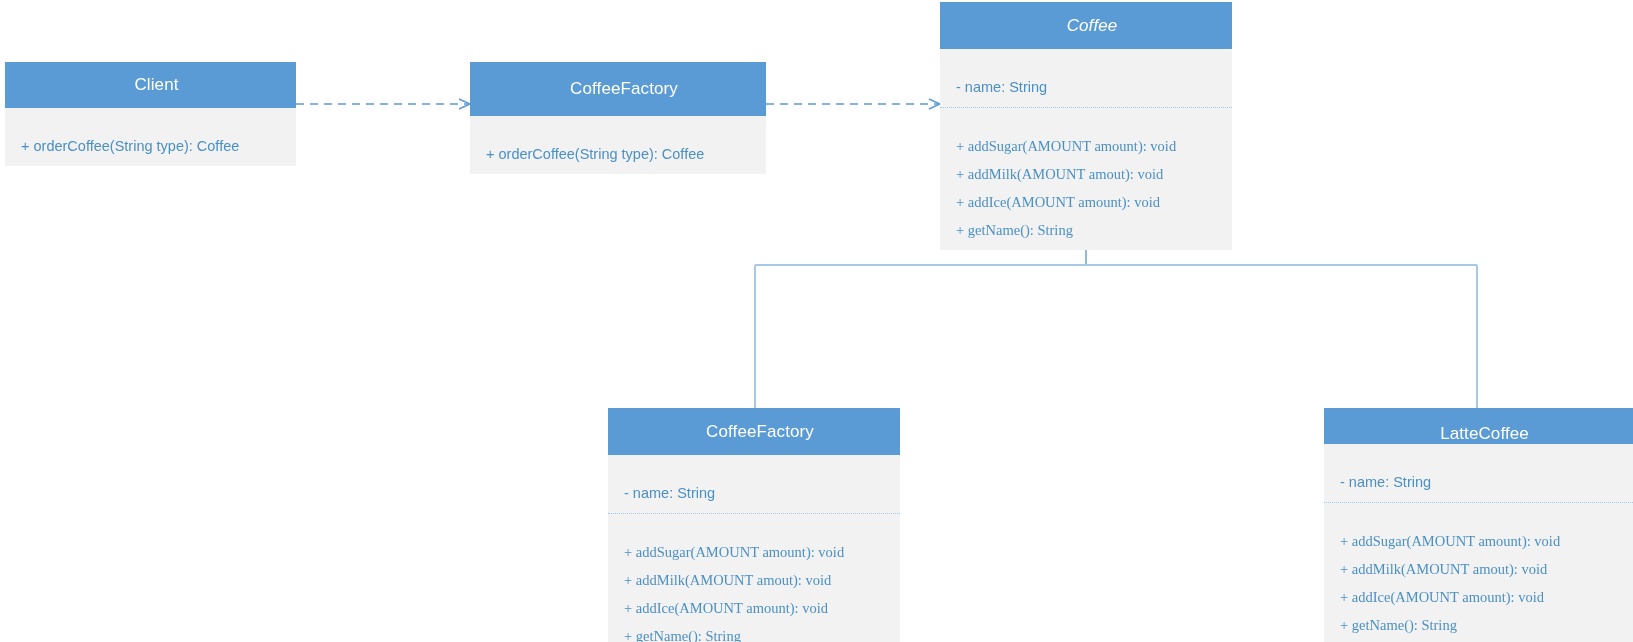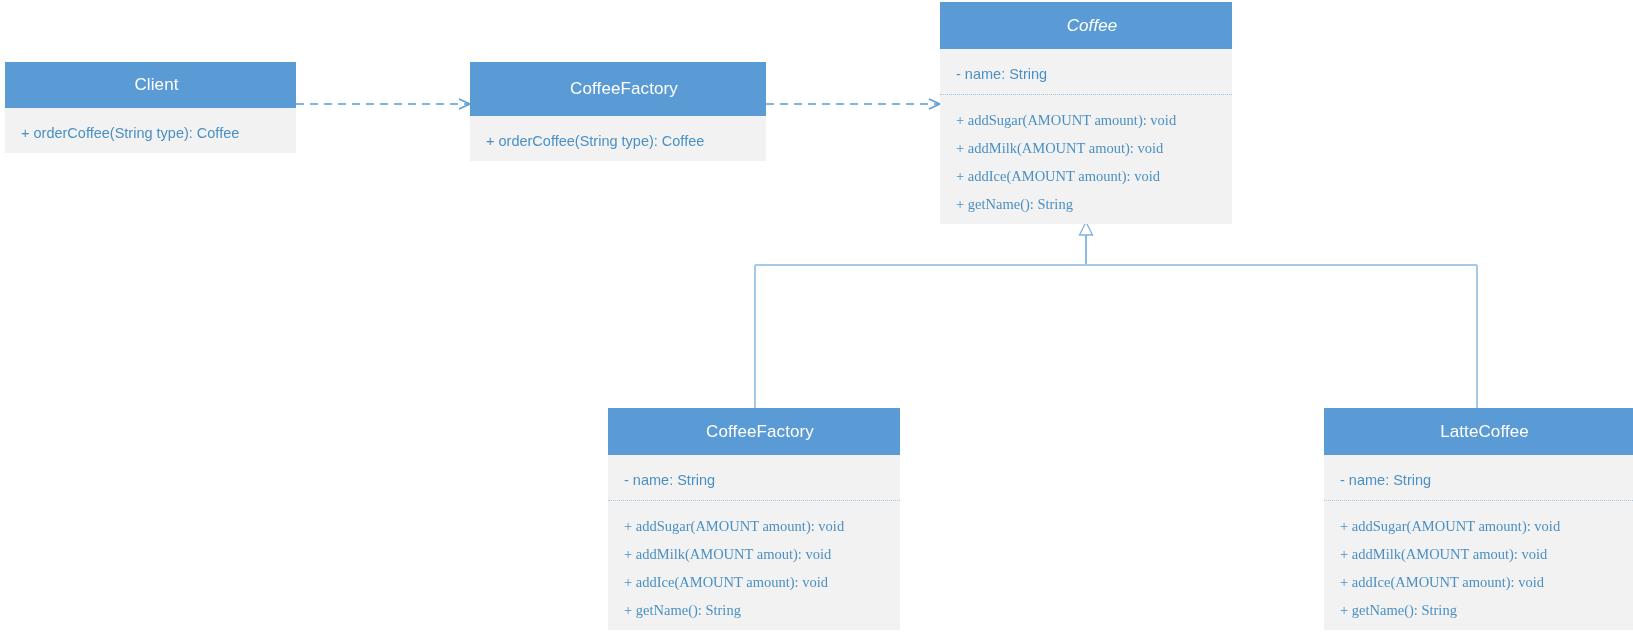--- a/index.html
+++ b/index.html
@@ -44,21 +44,21 @@
   .uml-header.abstract {
     font-style: italic;
   }
   .uml-body {
     background: #F2F2F2;
     box-sizing: border-box;
     padding: 0;
   }
   .uml-section {
     box-sizing: border-box;
-    padding: 11px 16px 6px 16px;
+    padding: 24px 16px 6px 16px;
   }
   .uml-section + .uml-section {
     border-top: 1px dotted #A9C9E8;
     font-family: Liberation Serif, serif;
   }
   .uml-row {
     color: #4A90C4;
     font-size: 14.5px;
     line-height: 28px;
     white-space: nowrap;
@@ -140,21 +140,21 @@
       <div class="uml-section">
         <div class="uml-row">+ addSugar(AMOUNT amount): void</div>
         <div class="uml-row">+ addMilk(AMOUNT amout): void</div>
         <div class="uml-row">+ addIce(AMOUNT amount): void</div>
         <div class="uml-row">+ getName(): String</div>
       </div>
     </div>
   </div>
 
   <div class="uml-class" style="left:1324px; top:408px; width:309px;">
-    <div class="uml-header" style="height:47px;">
+    <div class="uml-header" style="height:36px;align-items:flex-end;">
       <span>LatteCoffee</span>
     </div>
     <div class="uml-body">
       <div class="uml-section">
         <div class="uml-row">- name: String</div>
       </div>
       <div class="uml-section">
         <div class="uml-row">+ addSugar(AMOUNT amount): void</div>
         <div class="uml-row">+ addMilk(AMOUNT amout): void</div>
         <div class="uml-row">+ addIce(AMOUNT amount): void</div>

